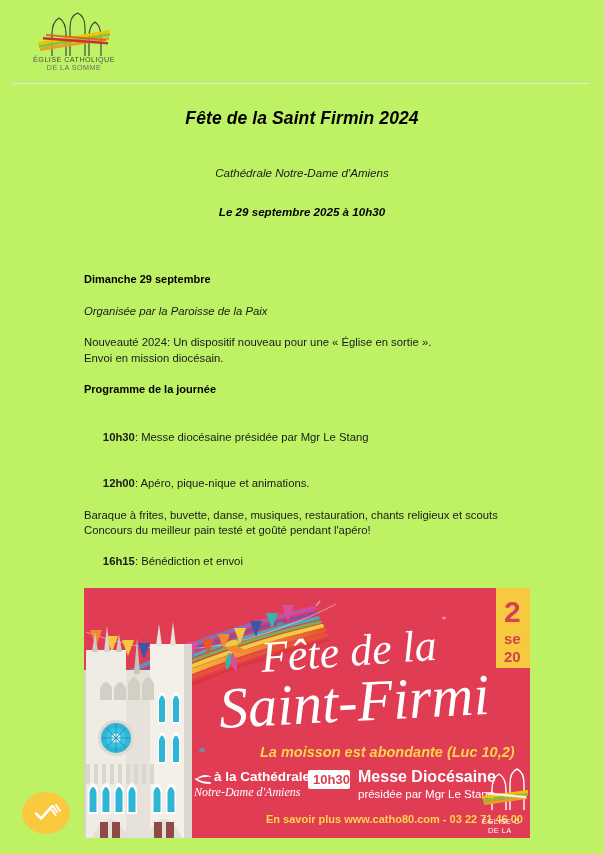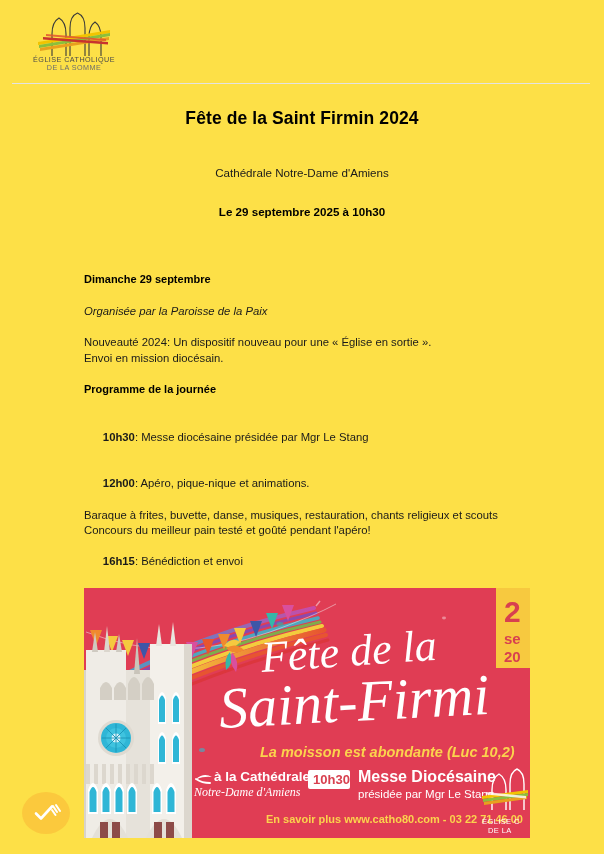--- a/index.html
+++ b/index.html
@@ -10,21 +10,21 @@
     background: #ffffff;
     font-family: "Liberation Sans", sans-serif;
     color: #1a1a1a;
     overflow: hidden;
   }
 
   .page {
     position: relative;
     width: 604px;
     height: 854px;
-    background: #fde047;
+    background: #bef264;
   }
 
   
   .site-header {
     position: absolute;
     left: 0; top: 0;
     width: 604px;
     height: 84px;
   }
 
@@ -65,20 +65,21 @@
     background: #e3e3e3;
   }
 
   
   .title-block {
     position: absolute;
     left: 0;
     top: 108px;
     width: 604px;
     text-align: center;
+    font-style: italic;
   }
   .doc-title {
     font-size: 17.5px;
     font-weight: bold;
     letter-spacing: 0.1px;
     color: #000;
   }
   .doc-subtitle {
     margin-top: 37px;
     font-size: 11.6px;

